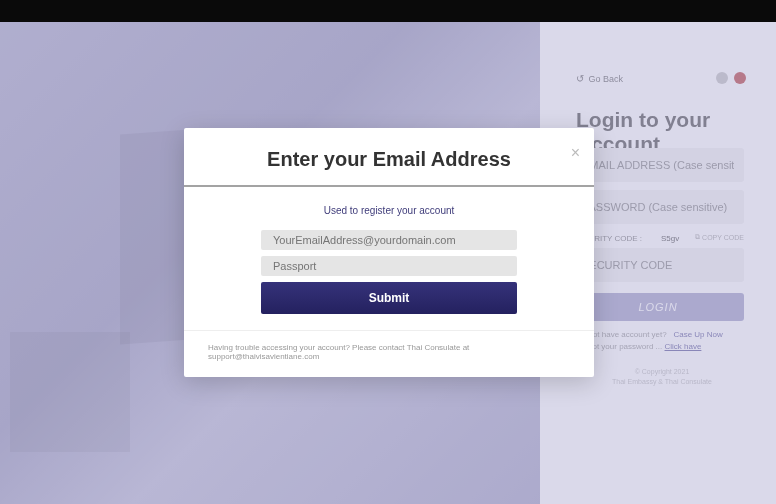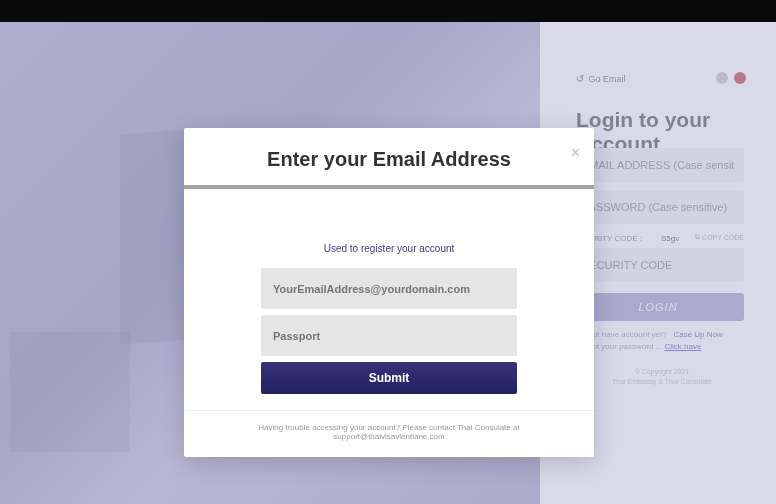--- a/index.html
+++ b/index.html
@@ -155,21 +155,21 @@
   .modal{
     position:absolute;
     left:184px; top:128px;
     width:410px;
     background:#fff;
     box-shadow:0 6px 24px rgba(0,0,0,0.18);
     border-radius:2px;
   }
   .modal-header{
     padding:20px 22px 14px;
-    border-bottom:4px solid #a3a3a3;
+    border-bottom:2px solid #a3a3a3;
     position:relative;
     text-align:center;
   }
   .modal-header h2{
     font-size:20px;
     font-weight:600;
     color:#333;
   }
   .modal-close{
     position:absolute;
@@ -180,70 +180,68 @@
     cursor:pointer;
   }
   .modal-body{
     padding:18px 60px 16px;
     text-align:center;
   }
   .modal-body .info{
     font-size:10px;
     color:#3f3c7a;
     margin-bottom:14px;
-    margin-top:36px;
   }
   .modal-input{
     width:256px;
-    height:41px;
+    height:20px;
     border:none;
     background:#e5e5e5;
     padding:0 12px;
     margin:6px auto;
     display:block;
     font-size:11px;
     color:#666;
     border-radius:2px;
-    font-weight:bold;
   }
   .modal-submit{
     width:256px;
     height:32px;
     margin:6px auto 0;
     display:block;
     border:none;
     background: linear-gradient(to bottom, #35327a, #24215f);
     color:#fff;
     font-size:12px;
     font-weight:600;
     border-radius:2px;
     cursor:pointer;
     text-align:center;
   }
   .modal-footer{
     border-top:1px solid #eee;
     padding:12px 24px 16px;
-    text-align:center;
+    text-align:left;
   }
   .modal-footer p{
     font-size:8px;
     color:#999;
   }
 </style>
 </head>
 <body>
 
 <div class="topbar"></div>
 
 <div class="bg-left"></div>
 <div class="bg-right"></div>
 
 <div class="go-back">
   <span class="ico">↺</span>
-  <span>Go Email</span>
+  <span>Go Back</span>
 </div>
 
 <div class="lang-icons">
   <span></span>
   <span></span>
 </div>
 
 <div class="login-title">Login to your Account</div>
 
 <input class="field email" placeholder="EMAIL ADDRESS (Case sensitive)" style="">

